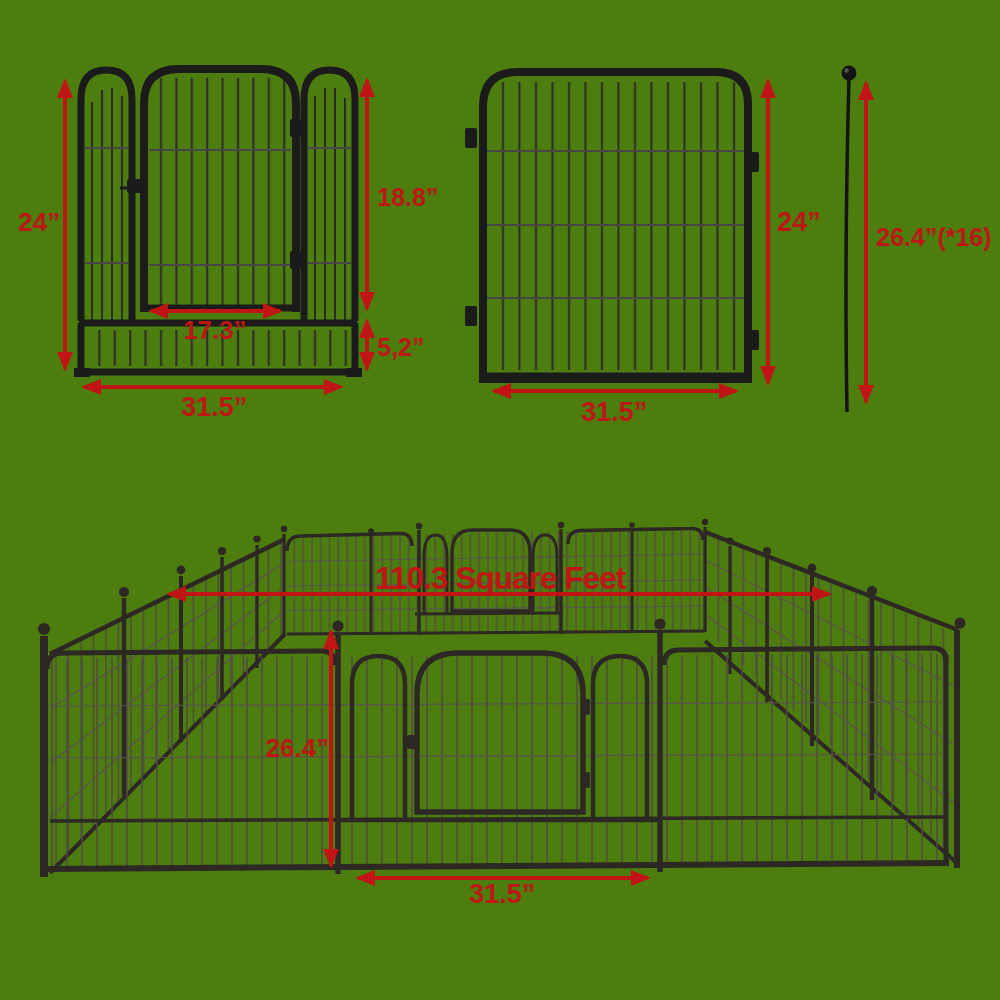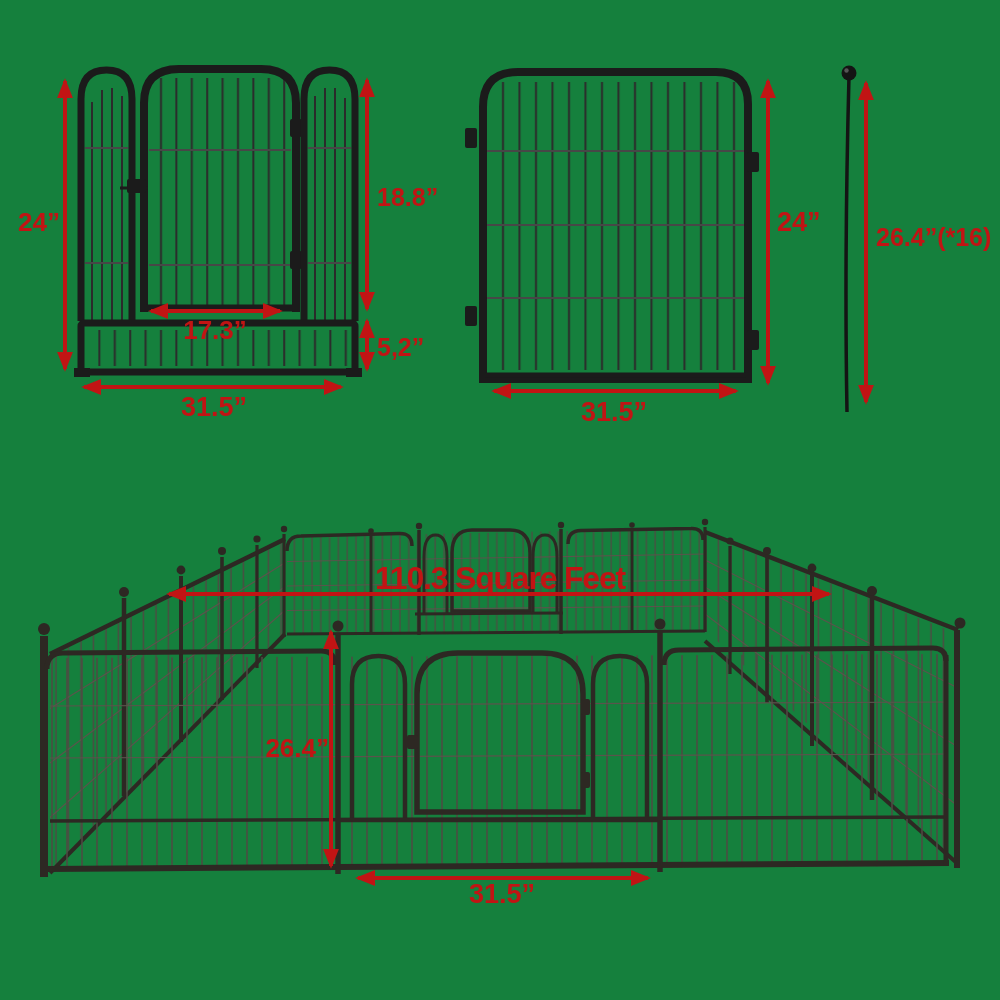--- a/index.html
+++ b/index.html
@@ -1,17 +1,17 @@
 <!DOCTYPE html>
 <html><head>
 <meta charset="utf-8">
 <style>
   html,body{margin:0;padding:0;background:#ffffff;}
   .stage{
-    position:relative;width:1000px;height:1000px;background:#15803d;
+    position:relative;width:1000px;height:1000px;background:#4d7c0f;
     font-family:"Liberation Sans",sans-serif;overflow:hidden;
   }
   svg{display:block;}
   text{
     font-family:"Liberation Sans","DejaVu Sans",sans-serif;
     font-weight:bold;fill:#c11414;
   }
   .dim-line{stroke:#c11414;stroke-width:4;fill:none;}
   .frame{stroke:#1b1b1b;fill:none;}
   .frame4{stroke:#2d2823;fill:none;}

